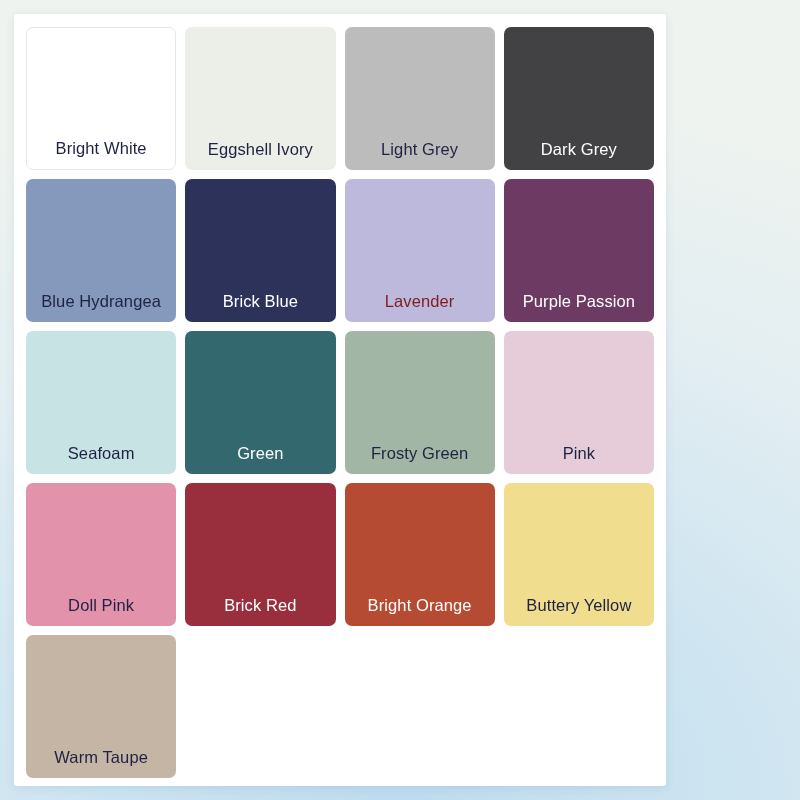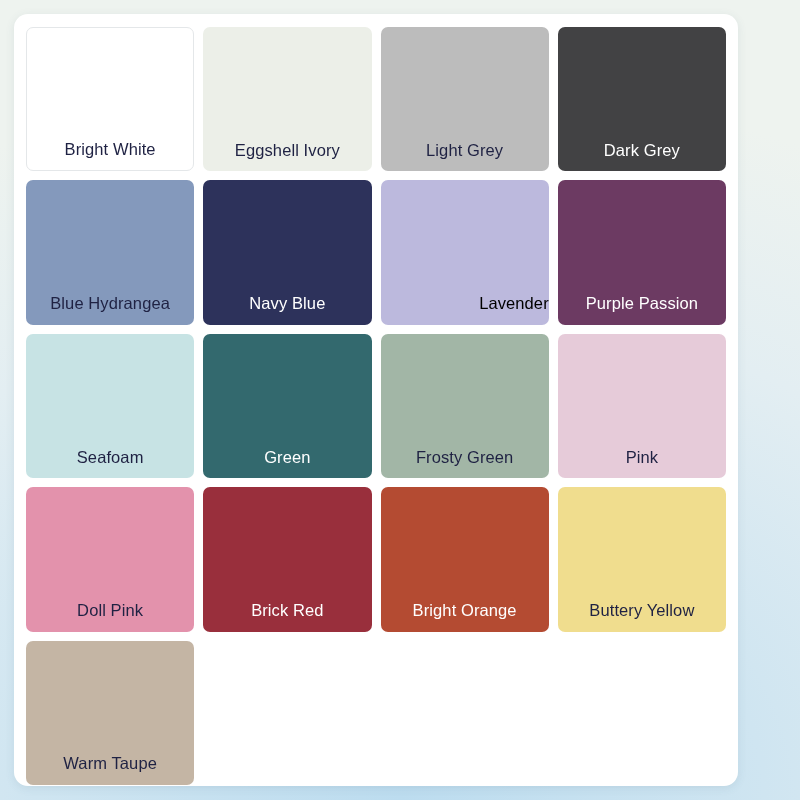--- a/index.html
+++ b/index.html
@@ -24,27 +24,27 @@
     background:
       radial-gradient(120% 90% at 50% 100%, #bcdcef 0%, #cfe5f1 38%, #e3eef2 70%, #eef3ef 100%),
       linear-gradient(160deg, #e9f1ec 0%, #d4e7f1 45%, #bcdcef 100%);
   }
 
   
   #palette-card {
     position: absolute;
     left: 14px;
     top: 14px;
-    width: 724px;
+    width: 652px;
     height: 772px;
     box-sizing: border-box;
     background: #ffffff;
-    border-radius: 14px;
+    border-radius: 3px;
     box-shadow: 0 2px 10px rgba(60, 90, 110, 0.10);
-    padding: 13px 12px 1px 12px;
+    padding: 13px 12px 8px 12px;
   }
 
   
   #swatch-grid {
     display: grid;
     grid-template-columns: repeat(4, 1fr);
     grid-template-rows: repeat(5, 1fr);
     column-gap: 9px;
     row-gap: 9px;
     width: 100%;
@@ -98,24 +98,24 @@
         <div class="swatch" style="background: rgb(188, 188, 188);">
           <span class="swatch-label" style="color: rgb(31, 34, 67);">Light Grey</span>
         </div>
         <div class="swatch" style="background: rgb(66, 66, 68);">
           <span class="swatch-label" style="color: rgb(255, 255, 255);">Dark Grey</span>
         </div>
         <div class="swatch" style="background: rgb(132, 153, 188);">
           <span class="swatch-label" style="color: rgb(31, 34, 67);">Blue Hydrangea</span>
         </div>
         <div class="swatch" style="background: rgb(45, 50, 91);">
-          <span class="swatch-label" style="color: rgb(255, 255, 255);">Navy Blue</span>
+          <span class="swatch-label" style="color: rgb(255, 255, 255);">Brick Blue</span>
         </div>
         <div class="swatch" style="background: rgb(188, 185, 221);">
-          <span class="swatch-label" style="color: #000000; text-align: right;">Lavender</span>
+          <span class="swatch-label" style="color: #7f1d1d;">Lavender</span>
         </div>
         <div class="swatch" style="background: rgb(108, 58, 98);">
           <span class="swatch-label" style="color: rgb(255, 255, 255);">Purple Passion</span>
         </div>
         <div class="swatch" style="background: rgb(199, 227, 228);">
           <span class="swatch-label" style="color: rgb(31, 34, 67);">Seafoam</span>
         </div>
         <div class="swatch" style="background: rgb(51, 105, 110);">
           <span class="swatch-label" style="color: rgb(255, 255, 255);">Green</span>
         </div>

